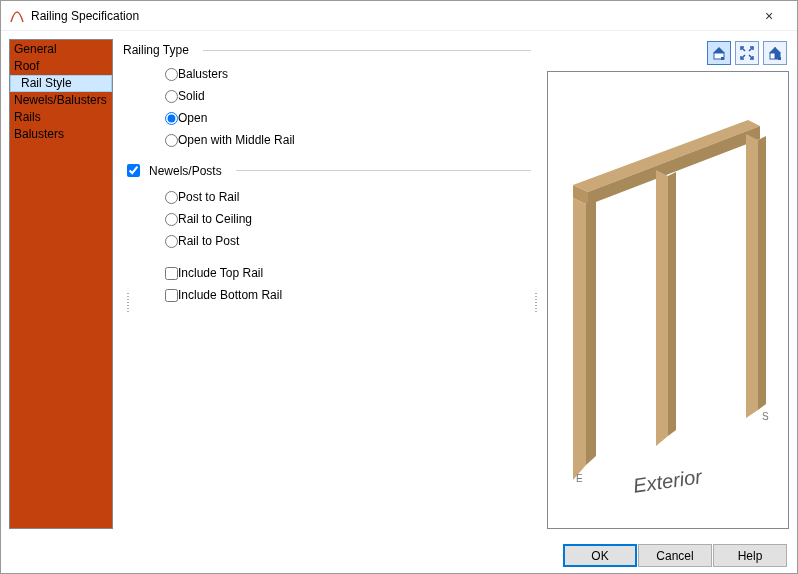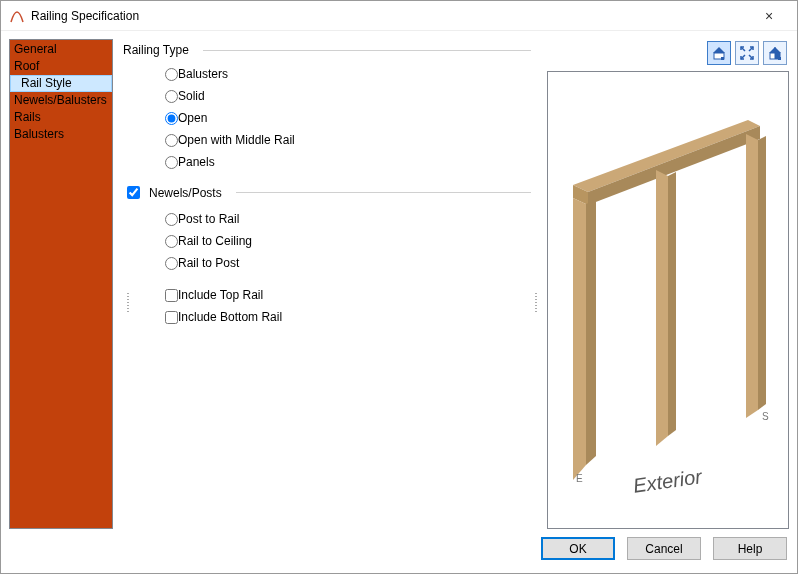--- a/index.html
+++ b/index.html
@@ -119,22 +119,22 @@
     flex: 1;
     border: 1px solid #828790;
     background: #fff;
     position: relative;
   }
   .preview-frame svg { width: 100%; height: 100%; }
   .button-row {
     height: 36px;
     display: flex;
     justify-content: flex-end;
-    align-items: flex-start;
-    gap: 12px;
+    align-items: flex-end;
+    gap: 1px;
     padding: 0 10px 6px 18px;
   }
   .btn {
     width: 74px; height: 23px;
     border: 1px solid #adadad;
     background: #e1e1e1;
     font-family: inherit;
     font-size: 12px;
     cursor: default;
   }
@@ -202,24 +202,20 @@
               <span class="txt">Solid</span>
             </div>
           <div class="opt-row">
               <input type="radio" name="rt" checked="" style="">
               <span class="txt">Open</span>
             </div>
           <div class="opt-row">
               <input type="radio" name="rt" style="">
               <span class="txt">Open with Middle Rail</span>
             </div>
-          <div class="opt-row">
-              <input type="radio" name="rt" style="">
-              <span class="txt">Panels</span>
-            </div>
         </div>
 
         <div class="group">
           <div class="group-header">
             <span class="checkbox-row">
               <input type="checkbox" checked="" style="">
               <span class="label">Newels/Posts</span>
             </span>
             <div class="rule"></div>
           </div>

